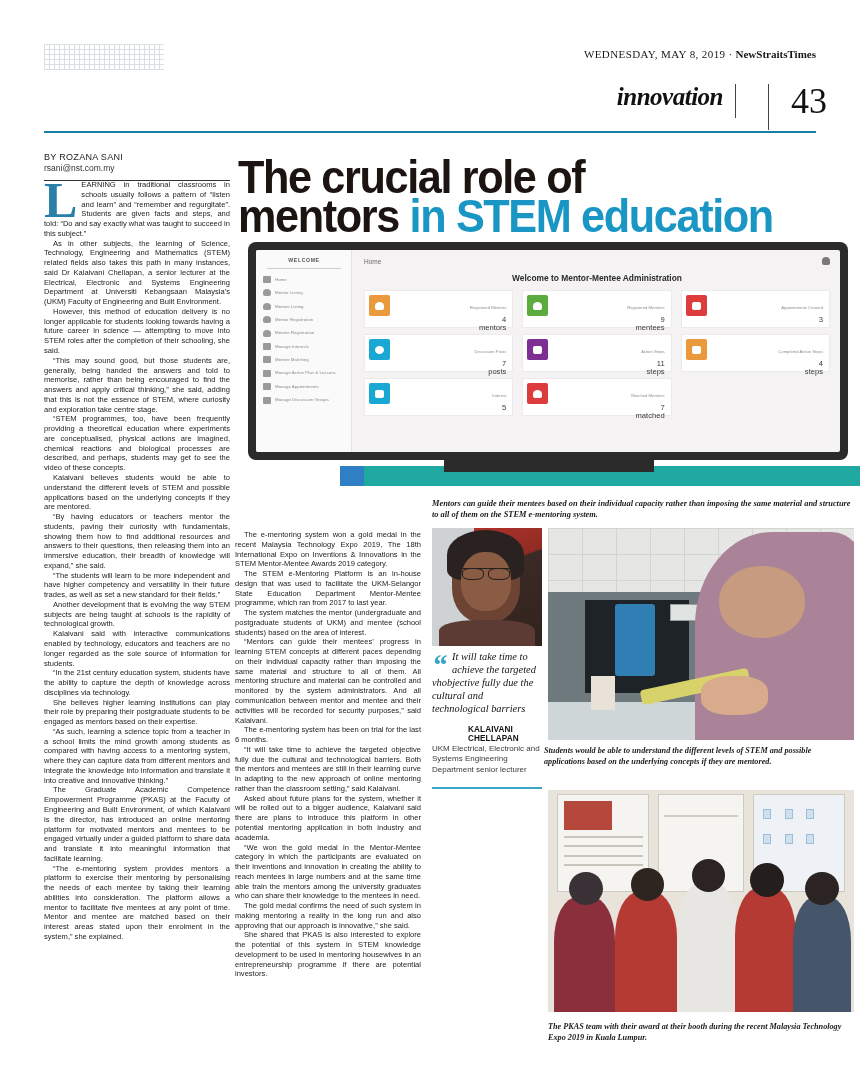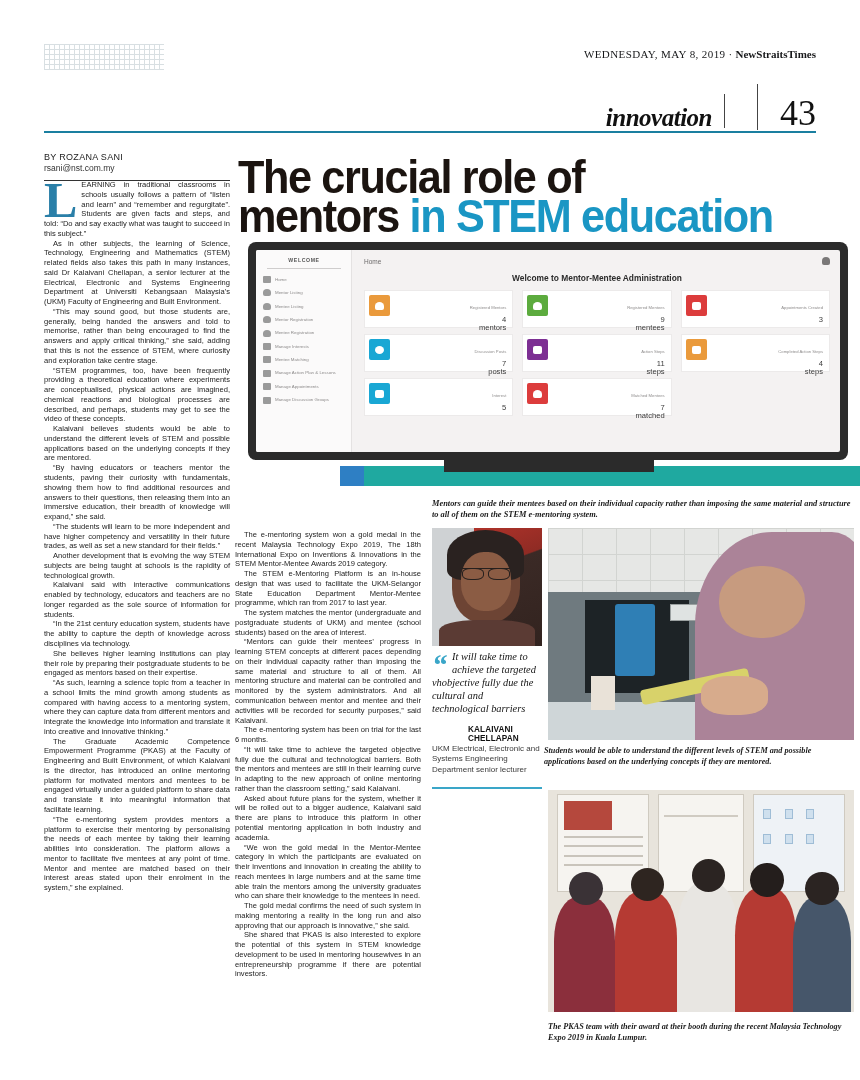--- a/index.html
+++ b/index.html
@@ -23,22 +23,22 @@
   .dateline {
     position:absolute; right:44px; top:48px;
     font-family:"Liberation Serif", serif;
     font-size:11px; letter-spacing:.4px; color:#17181a;
     white-space:nowrap;
   }
   .dateline .nst { font-weight:bold; letter-spacing:0; }
   .dateline .dot { padding:0 3px; }
 
   .sectionbar {
-    position:absolute; right:44px; top:84px;
-    display:flex; align-items:flex-end; gap:0px;
+    position:absolute; right:33px; top:84px;
+    display:flex; gap:0px;
   }
   .sec-innov {
     font-family:"Liberation Serif", serif;
     font-style:italic; font-weight:bold;
     font-size:25px; color:#111; letter-spacing:-.5px;
     padding-right:12px; line-height:1;
   }
   .sec-divider { width:1px; background:#444; height:34px; margin:0 10px 2px 0; }
   .sec-higher {
     font-family:"Liberation Serif", serif;
@@ -342,20 +342,21 @@
 
       </div>
     </div>
   </div>
 
   <div class="shotcap">Mentors can guide their mentees based on their individual capacity rather than imposing the same material and structure to all of them on the STEM e-mentoring system.</div>
 
   <div class="col col1">
     <p class="noind"><span class="dropcap">L</span><span>EARNING in traditional classrooms in schools usually follows a pattern of “listen and learn” and “remember and regurgitate”. Students are given facts and steps, and told: “Do and say exactly what was taught to succeed in this subject.”</span></p>
     <p>As in other subjects, the learning of Science, Technology, Engineering and Mathematics (STEM) related fields also takes this path in many instances, said Dr Kalaivani Chellapan, a senior lecturer at the Electrical, Electronic and Systems Engineering Department at Universiti Kebangsaan Malaysia’s (UKM) Faculty of Engineering and Built Environment.</p>
+    <p>However, this method of education delivery is no longer applicable for students looking towards having a future career in science — attempting to move into STEM roles after the completion of their schooling, she said.</p>
     <p>“This may sound good, but those students are, generally, being handed the answers and told to memorise, rather than being encouraged to find the answers and apply critical thinking,” she said, adding that this is not the essence of STEM, where curiosity and exploration take centre stage.</p>
     <p>“STEM programmes, too, have been frequently providing a theoretical education where experiments are conceptualised, physical actions are imagined, chemical reactions and biological processes are described, and perhaps, students may get to see the video of these concepts.</p>
     <p>Kalaivani believes students would be able to understand the different levels of STEM and possible applications based on the underlying concepts if they are mentored.</p>
     <p>“By having educators or teachers mentor the students, paving their curiosity with fundamentals, showing them how to find additional resources and answers to their questions, then releasing them into an immersive education, their breadth of knowledge will expand,” she said.</p>
     <p>“The students will learn to be more independent and have higher competency and versatility in their future trades, as well as set a new standard for their fields.”</p>
     <p>Another development that is evolving the way STEM subjects are being taught at schools is the rapidity of technological growth.</p>
     <p>Kalaivani said with interactive communications enabled by technology, educators and teachers are no longer regarded as the sole source of information for students.</p>
     <p>“In the 21st century education system, students have the ability to capture the depth of knowledge across disciplines via technology.</p>
     <p>She believes higher learning institutions can play their role by preparing their postgraduate students to be engaged as mentors based on their expertise.</p>
     <p>“As such, learning a science topic from a teacher in a school limits the mind growth among students as compared with having access to a mentoring system, where they can capture data from different mentors and integrate the knowledge into information and translate it into creative and innovative thinking.”</p>

